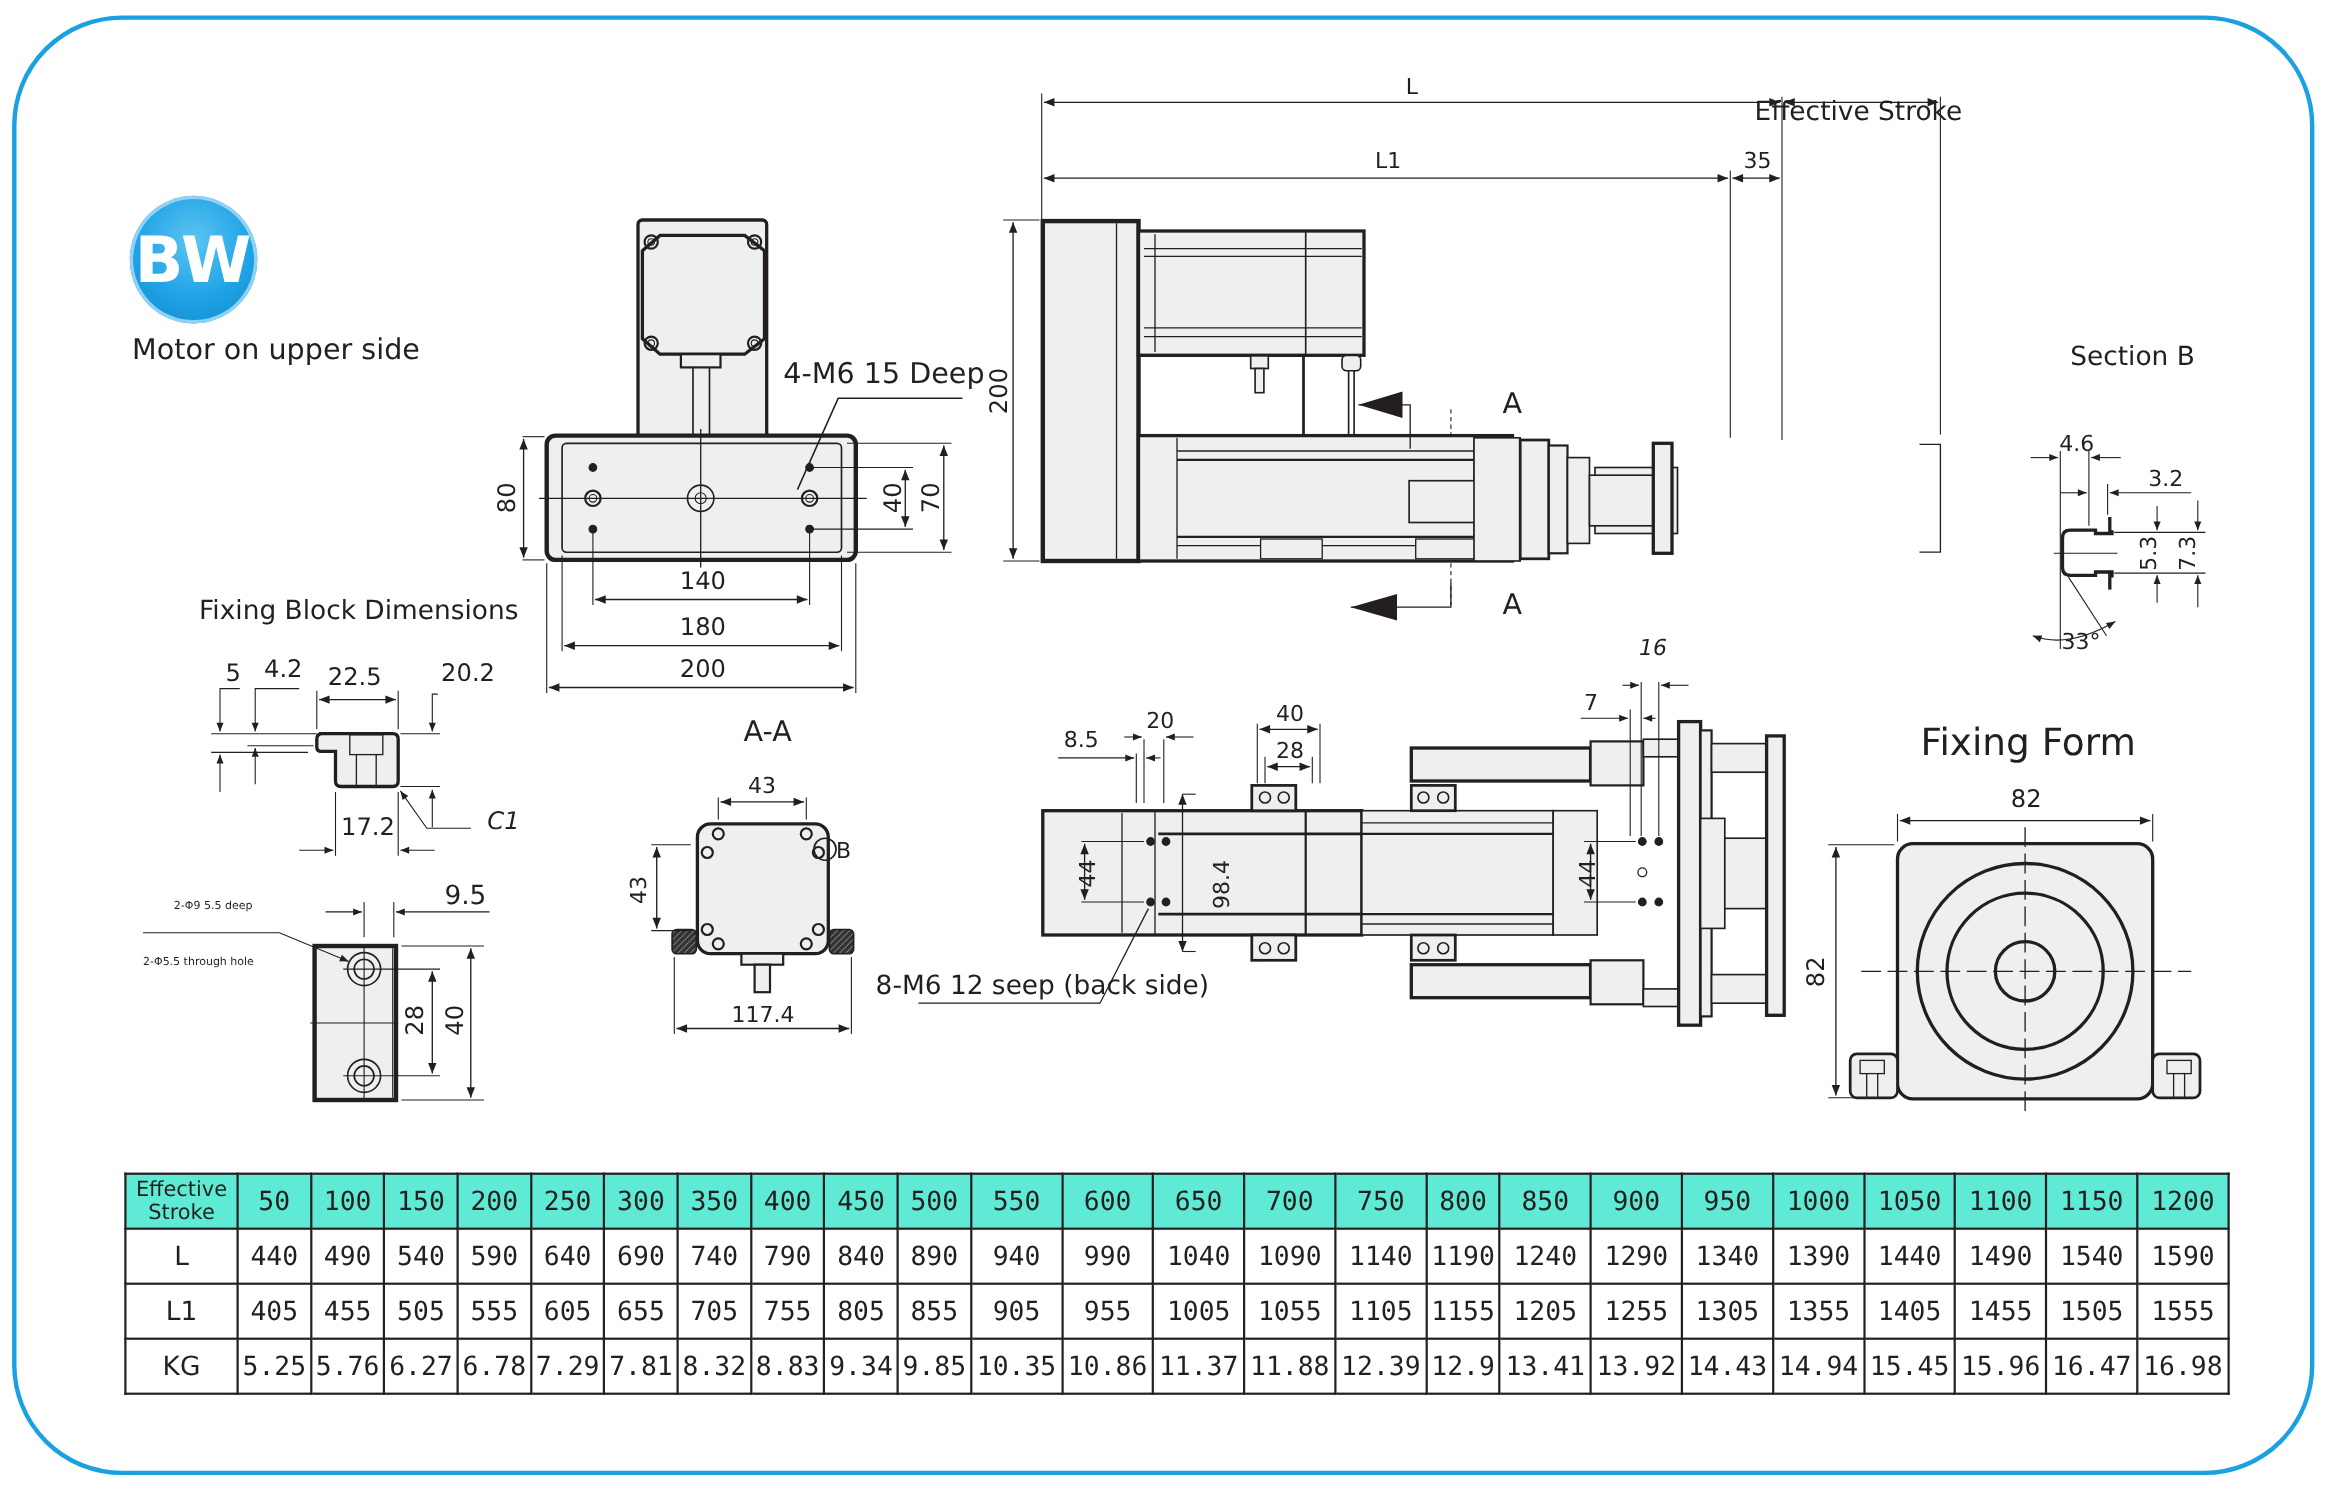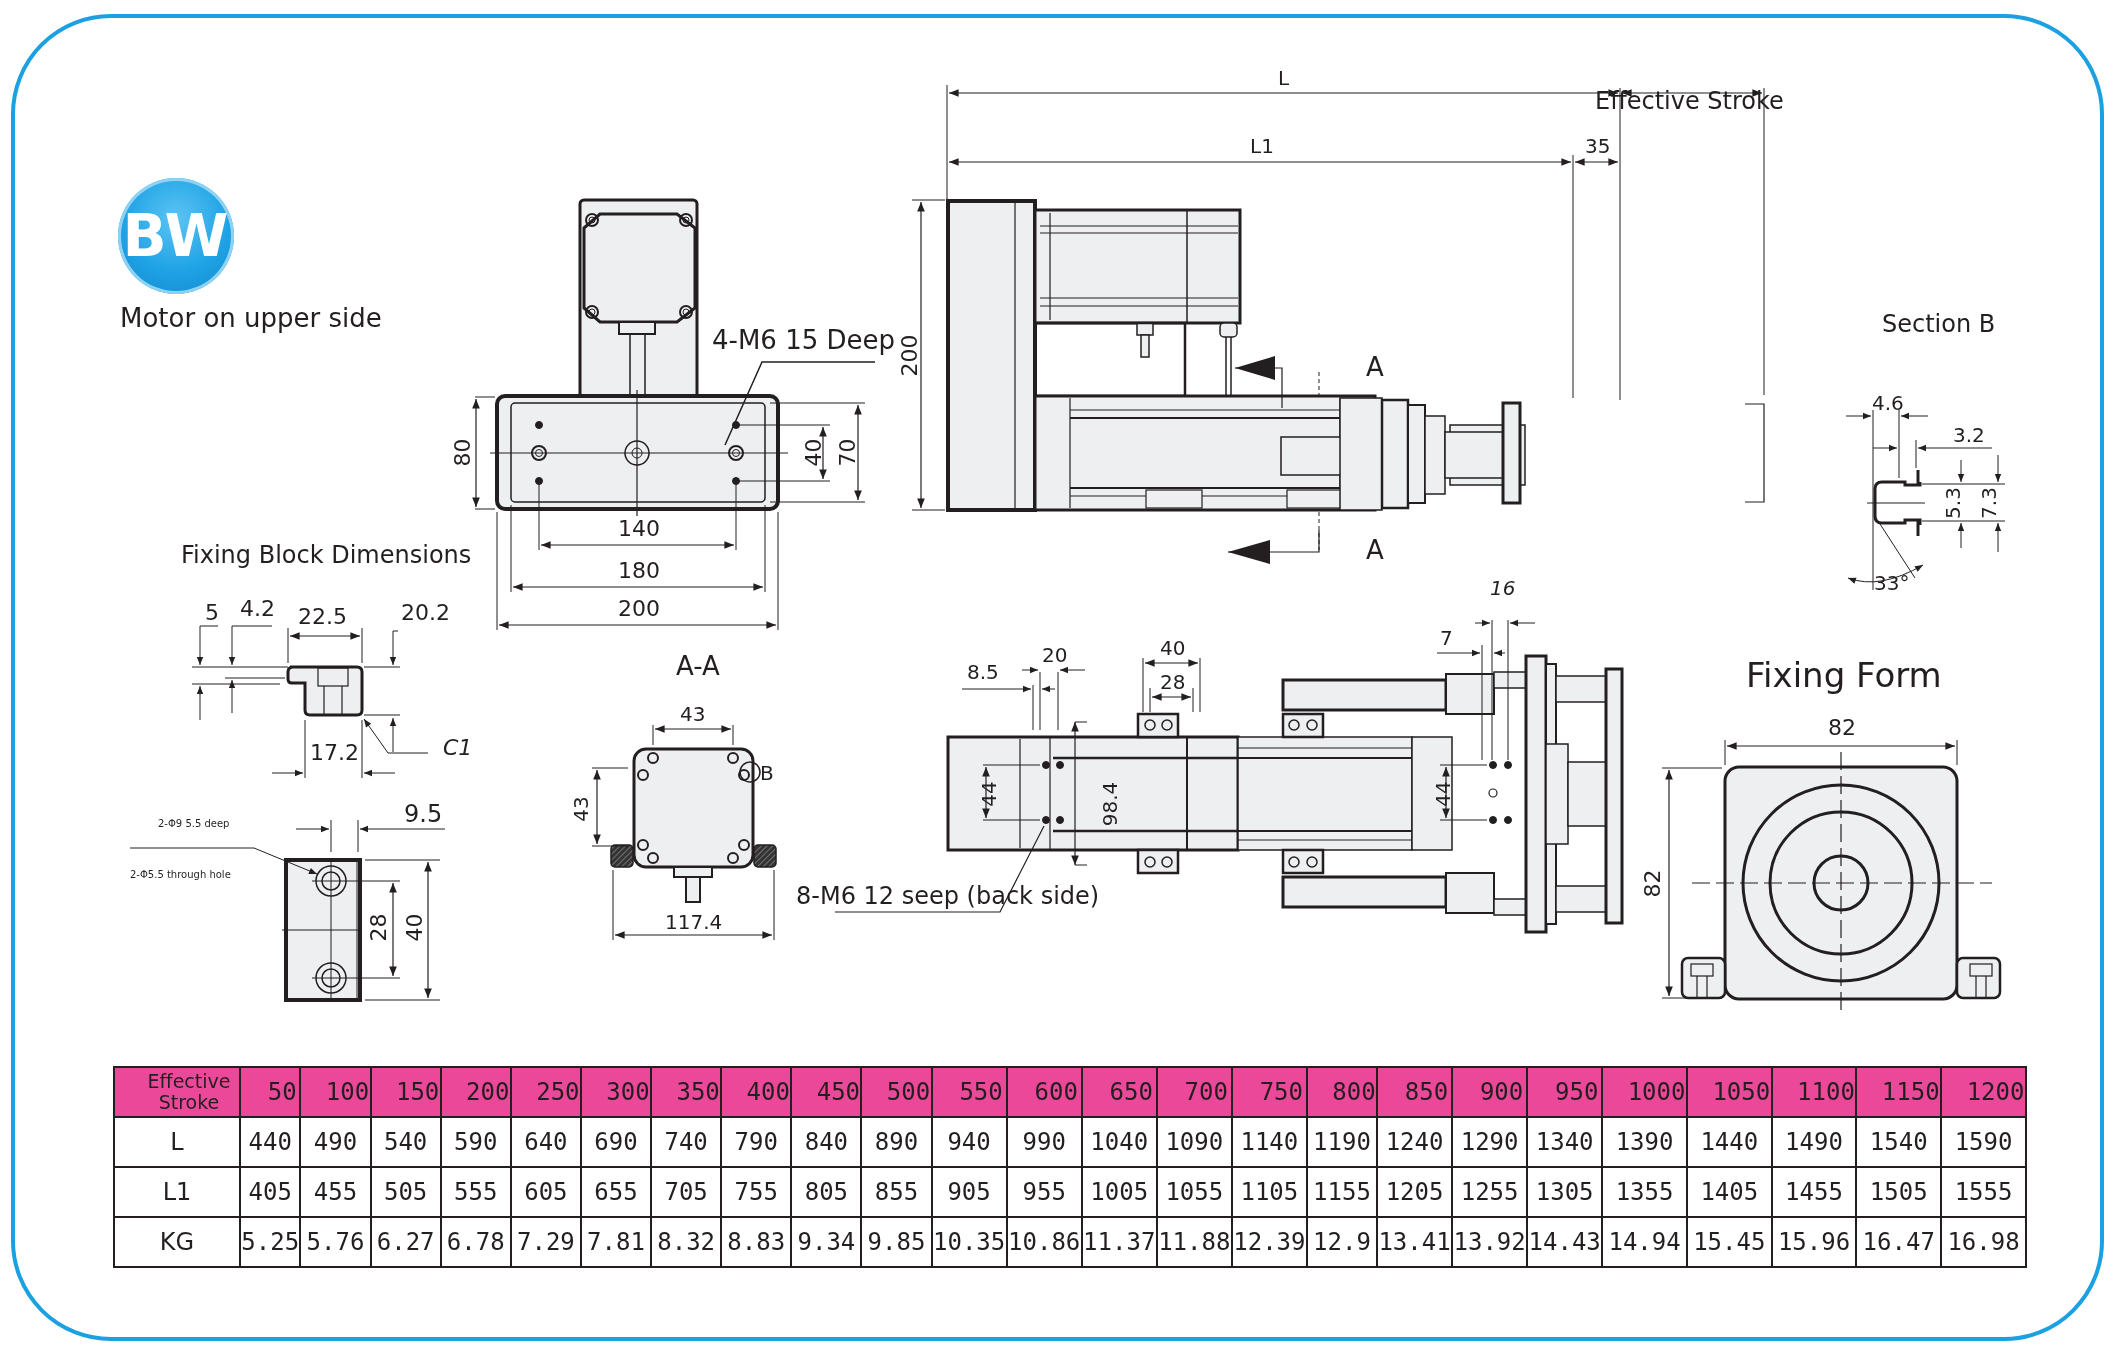--- a/index.html
+++ b/index.html
@@ -6,21 +6,21 @@
   body{width:2119px;height:1363px;position:relative;overflow:hidden;font-family:"DejaVu Sans","Liberation Sans",sans-serif;color:#231f20;}
   .frame{position:absolute;left:11px;top:14px;width:2093px;height:1327px;border:4px solid #1ba1e2;border-radius:100px;box-sizing:border-box;}
   svg.draw{position:absolute;left:0;top:0;}
   .lbl{position:absolute;white-space:nowrap;font-family:"DejaVu Sans","Liberation Sans",sans-serif;color:#231f20;}
   .logo{position:absolute;left:118px;top:178px;width:116px;height:116px;border-radius:50%;
         background:radial-gradient(circle at 50% 35%,#5cc4f2 0%,#1fa3e6 55%,#1287cc 100%);
         box-shadow:0 0 0 3px #8fd2f4 inset;display:flex;align-items:center;justify-content:center;}
   .logo span{color:#fff;font-weight:bold;font-size:58px;letter-spacing:1px;font-family:"DejaVu Sans","Liberation Sans",sans-serif;}
   table.spec{position:absolute;left:113px;top:1066px;width:1914px;border-collapse:collapse;font-family:"DejaVu Sans Mono","Liberation Mono",monospace;}
   table.spec td,table.spec th{border:2px solid #231f20;text-align:center;font-weight:normal;font-size:24px;height:48px;padding:0;color:#231f20;}
-  table.spec th{background:#ec4899;height:48px;padding-left:24px;}
+  table.spec th{background:#5eead4;height:48px;}
   table.spec th.first{font-size:19px;line-height:21px;width:100px;font-family:"DejaVu Sans","Liberation Sans",sans-serif;}
   table.spec td.rowh{font-family:"DejaVu Sans","Liberation Sans",sans-serif;}
   table.spec tr{height:50px;}
   .t22{font-size:22px;}
   .t24{font-size:24px;}
   .t26{font-size:26px;}
   .t34{font-size:34px;}
   .t20{font-size:20px;}
   .t13{font-size:10px;}
   .rot{transform-origin:center;transform:rotate(-90deg);}

